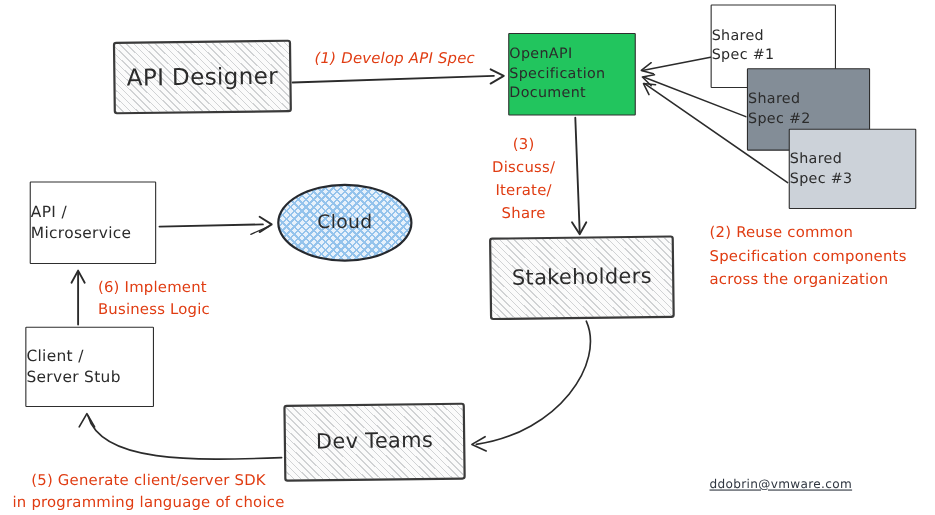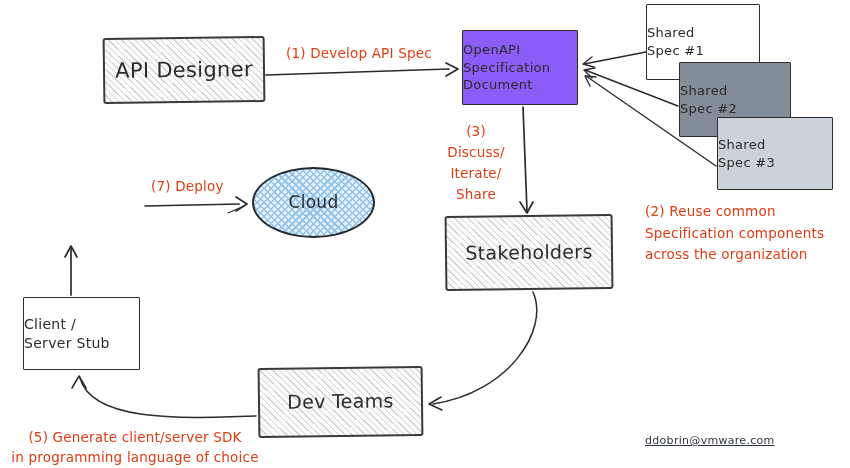--- a/index.html
+++ b/index.html
@@ -18,21 +18,21 @@
   }
   .node .lbl{white-space:pre-line;line-height:1.35;letter-spacing:.3px;}
   .hatch{
     background-color:#fbfbfb;
     background-image:repeating-linear-gradient(45deg,
       rgba(110,116,122,.30) 0px, rgba(110,116,122,.30) 1px,
       transparent 1px, transparent 4.6px);
   }
   .thinborder{border-width:1.6px;border-color:#2e2e2e;border-radius:1px;}
   .leftalign{justify-content:flex-start;text-align:left;}
-  .box-openapi{background:#8b5cf6;}
+  .box-openapi{background:#22c55e;}
   .box-spec1{background:#ffffff;}
   .box-spec2{background:#838d97;}
   .box-spec3{background:#ccd2d9;}
   .title-lg{font-size:21px;}
   .title-md{font-size:19px;}
   .title-sm{font-size:13px;}
   .title-xs{font-size:13px;}
   .ellipse{
     border-radius:50%;border:2.2px solid #26292e;
     background-color:#e7f1fb;
@@ -107,47 +107,52 @@
 
   <div class="node box-spec3 thinborder leftalign title-xs" style="left:717px;top:117px;width:116px;height:73px;">
     <span class="lbl">Shared
 Spec #3</span>
   </div>
 
   <div class="node hatch title-md r-neg" style="left:445px;top:215px;width:168px;height:75px;">
     <span class="lbl">Stakeholders</span>
   </div>
 
+  <div class="node thinborder leftalign" style="left:27px;top:165px;width:115px;height:75px;font-size:14px;">
+    <span class="lbl">API /
+Microservice</span>
+  </div>
 
   <div class="node thinborder leftalign" style="left:23px;top:297px;width:117px;height:73px;font-size:14px;">
     <span class="lbl">Client /
 Server Stub</span>
   </div>
 
   <div class="node ellipse" style="left:252px;top:167px;width:123px;height:71px;font-size:17px;">
     <span class="lbl" style="background:rgba(231,241,251,.0);">Cloud</span>
   </div>
 
   <div class="node hatch title-md r-neg" style="left:258px;top:367px;width:165px;height:70px;">
     <span class="lbl">Dev Teams</span>
   </div>
 
-  <div class="steplabel" style="left:286px;top:43px;width:170px;">(1) Develop API Spec</div>
+  <div class="steplabel" style="left:286px;top:43px;width:170px;font-style:italic;">(1) Develop API Spec</div>
 
   <div class="steplabel" style="left:645px;top:201px;width:210px;line-height:1.6;">(2) Reuse common
 Specification components
 across the organization</div>
 
   <div class="steplabel center" style="left:436px;top:121px;width:80px;line-height:1.55;">(3)
 Discuss/
 Iterate/
 Share</div>
 
 
   <div class="steplabel center" style="left:0px;top:427px;width:270px;">(5) Generate client/server SDK
 in programming language of choice</div>
 
+  <div class="steplabel" style="left:89px;top:251px;width:130px;">(6) Implement
+Business Logic</div>
 
-  <div class="steplabel" style="left:151px;top:176px;width:100px;">(7) Deploy</div>
 
   <div class="credit" style="left:645px;top:434px;text-decoration:underline;">ddobrin@vmware.com</div>
 
 </div>
 
 </body></html>

